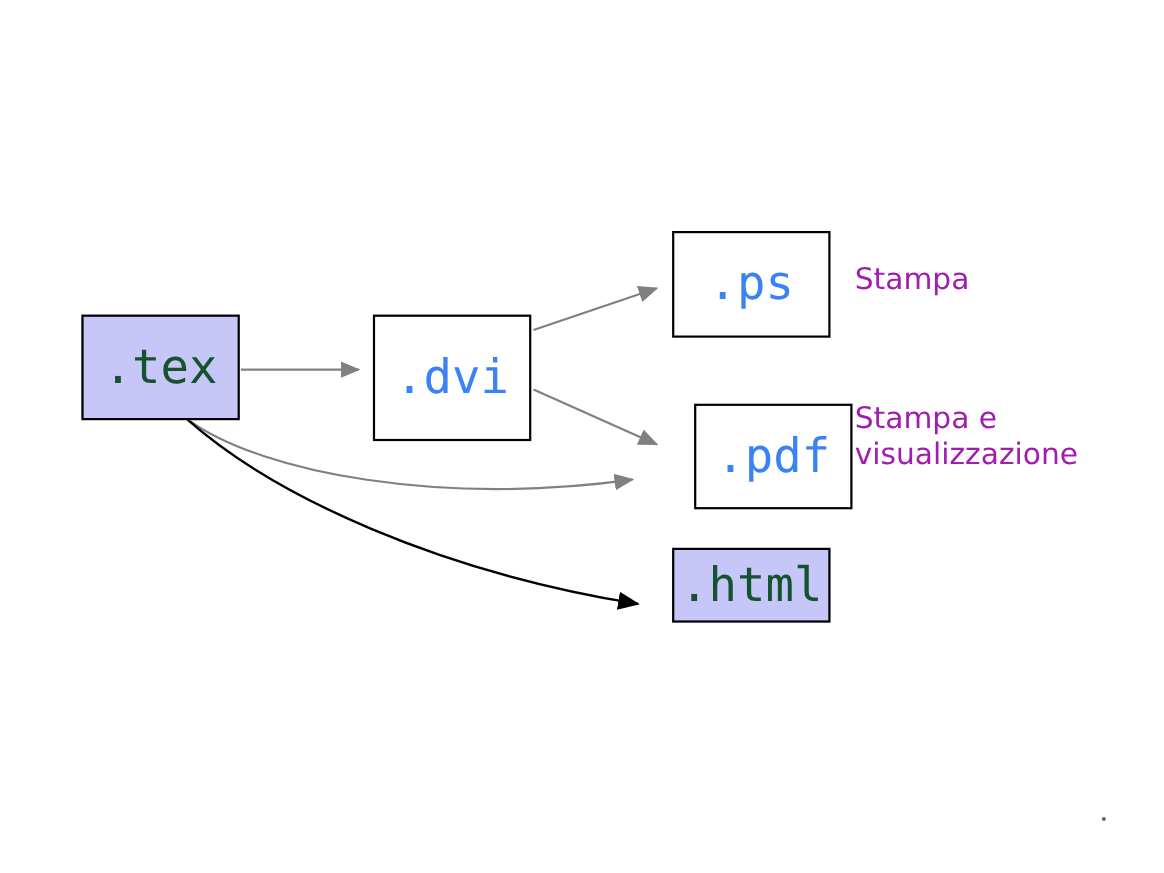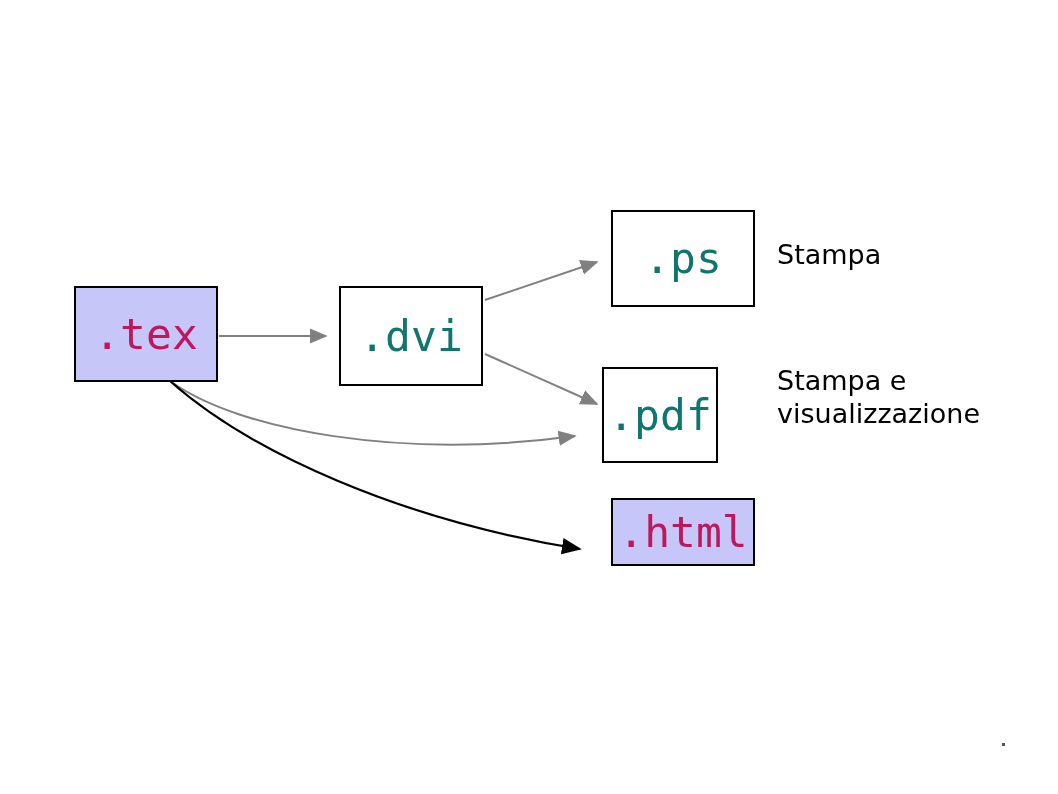--- a/index.html
+++ b/index.html
@@ -35,32 +35,32 @@
     align-items: center;
     justify-content: center;
     font-family: "DejaVu Sans Mono", "Liberation Mono", monospace;
     font-size: 43px;
     line-height: 1;
     letter-spacing: 0px;
     white-space: nowrap;
   }
   .node-fill-lavender { background: #c6c6f8; }
   .node-fill-white    { background: #ffffff; }
-  .node-text-black    { color: #be185d; }
-  .node-text-gray     { color: #0f766e; }
+  .node-text-black    { color: #14532d; }
+  .node-text-gray     { color: #3b82f6; }
 
   .node-tex  { left: 74px;  top: 286px; width: 144px; height: 96px; }
-  .node-dvi  { left: 339px; top: 286px; width: 144px; height: 100px; }
+  .node-dvi  { left: 339px; top: 286px; width: 144px; height: 115px; }
   .node-ps   { left: 611px; top: 210px; width: 144px; height: 97px; }
-  .node-pdf  { left: 602px; top: 367px; width: 116px; height: 96px; }
+  .node-pdf  { left: 631px; top: 367px; width: 144px; height: 96px; }
   .node-html { left: 611px; top: 498px; width: 144px; height: 68px; }
 
   .annotation {
     position: absolute;
-    color: #000000;
+    color: #a21caf;
     font-family: "DejaVu Sans", "Liberation Sans", sans-serif;
     font-size: 27px;
     line-height: 33px;
     white-space: pre-line;
   }
   .ann-stampa    { left: 777px; top: 238px; }
   .ann-stampaviz { left: 777px; top: 364px; }
 
   .corner-dot {
     position: absolute;

